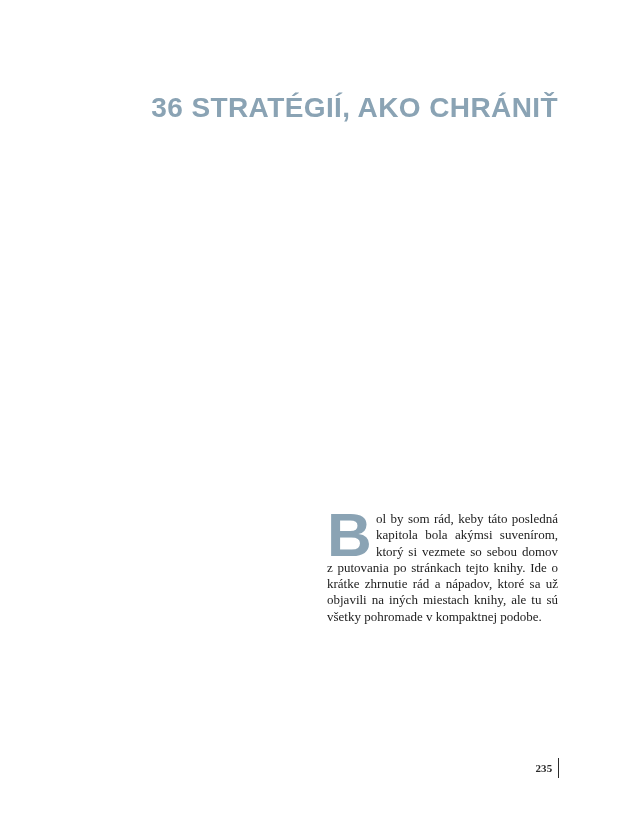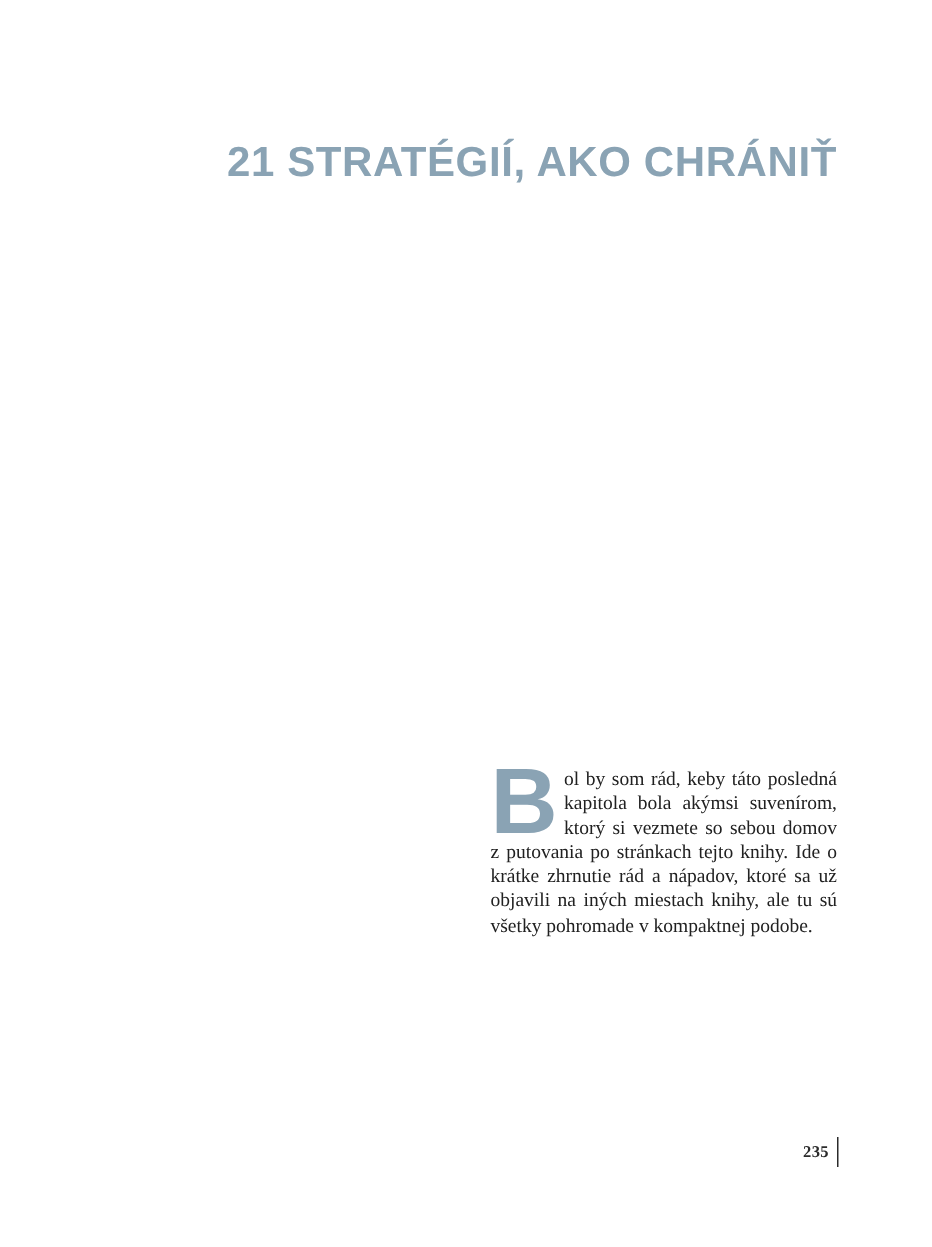--- a/index.html
+++ b/index.html
@@ -80,21 +80,21 @@
     height: 20px;
     background: #2b2b2b;
   }
 </style>
 </head>
 <body>
 
 <div class="page">
 
   <h1 class="chapter-title">
-    <span class="title-line">21 STRATÉGIÍ, AKO CHRÁNIŤ</span>
+    <span class="title-line">36 STRATÉGIÍ, AKO CHRÁNIŤ</span>
   </h1>
 
   <p class="body-paragraph">
     <span class="drop-cap">B</span><span>ol by som rád, keby táto posledná kapitola bola akýmsi suvenírom, ktorý si vezmete so sebou domov z putovania po stránkach tejto knihy. Ide o krátke zhrnutie rád a nápadov, ktoré sa už objavili na iných miestach knihy, ale tu sú všetky pohromade v kompaktnej podobe.</span>
   </p>
 
   <div class="page-footer">
     <span class="page-number">235</span>
     <span class="page-number-divider"></span>
   </div>

